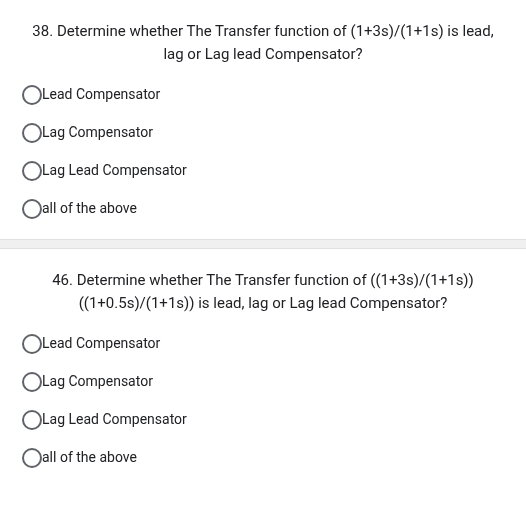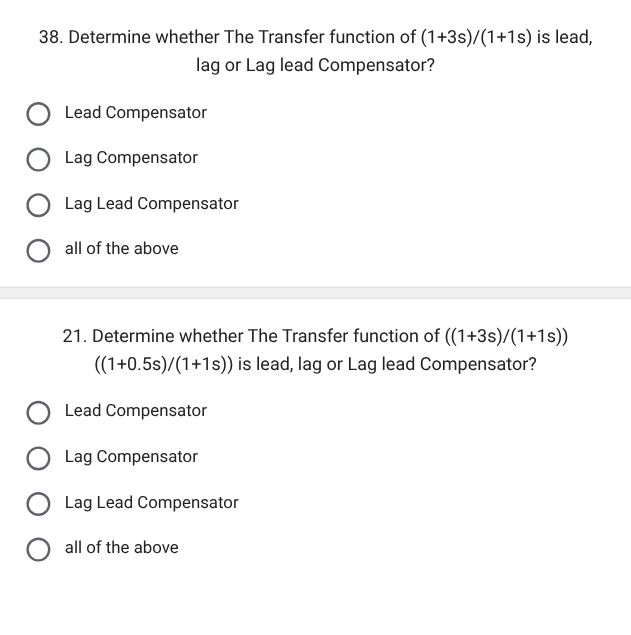--- a/index.html
+++ b/index.html
@@ -21,21 +21,20 @@
     font-weight: 400;
   }
   .options {
     display: flex;
     flex-direction: column;
     gap: 18px;
   }
   .option {
     display: flex;
     align-items: center;
-    gap: 12px;
     cursor: pointer;
   }
   .radio {
     width: 20px;
     height: 20px;
     border: 2px solid #5f6368;
     border-radius: 50%;
     flex-shrink: 0;
     background: #fff;
   }
@@ -76,21 +75,21 @@
       <div class="radio"></div>
       <div class="option-label">all of the above</div>
     </div>
   </div>
 </div>
 
 <div class="divider"></div>
 
 <div class="question-block">
   <div class="question-text">
-    <span>21.</span>
+    <span>46.</span>
     <span>Determine whether The Transfer function of ((1+3s)/(1+1s)) ((1+0.5s)/(1+1s)) is lead, lag or Lag lead Compensator?</span>
   </div>
   <div class="options">
     <div class="option">
       <div class="radio"></div>
       <div class="option-label">Lead Compensator</div>
     </div>
     <div class="option">
       <div class="radio"></div>
       <div class="option-label">Lag Compensator</div>

